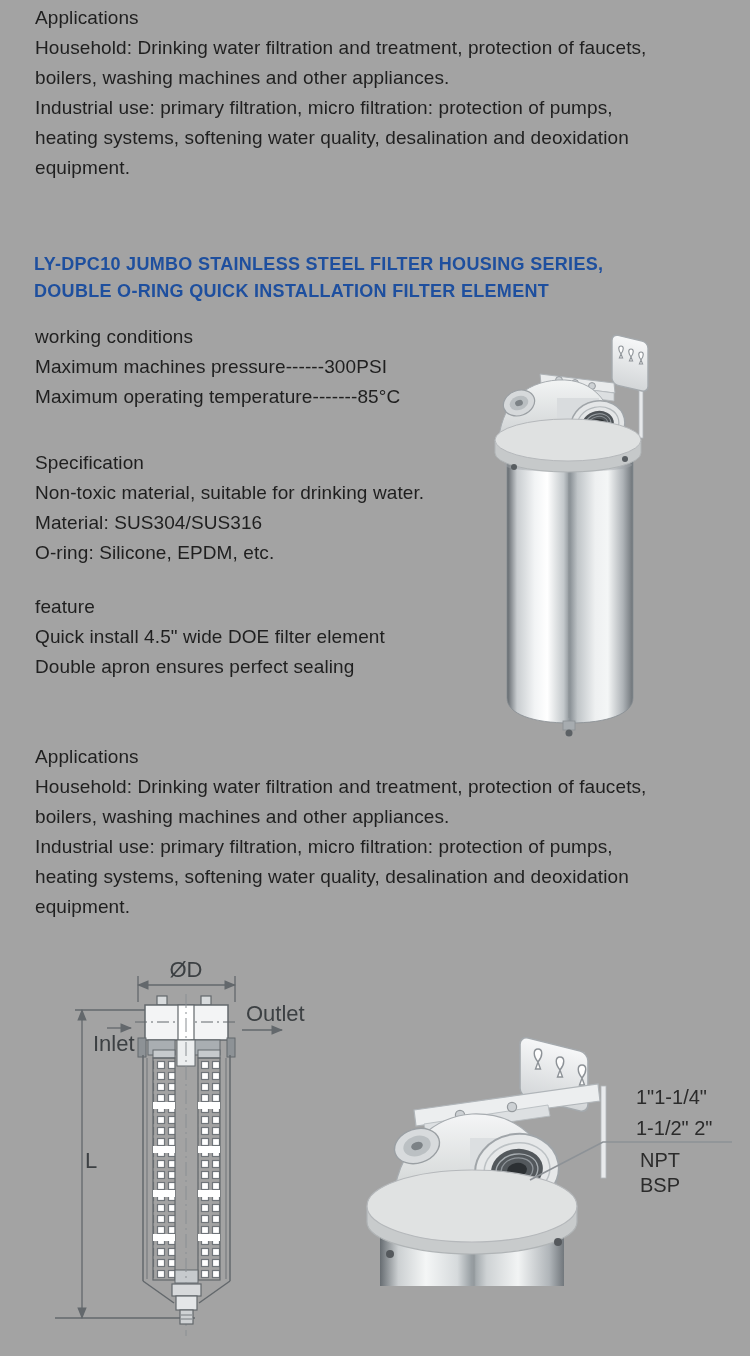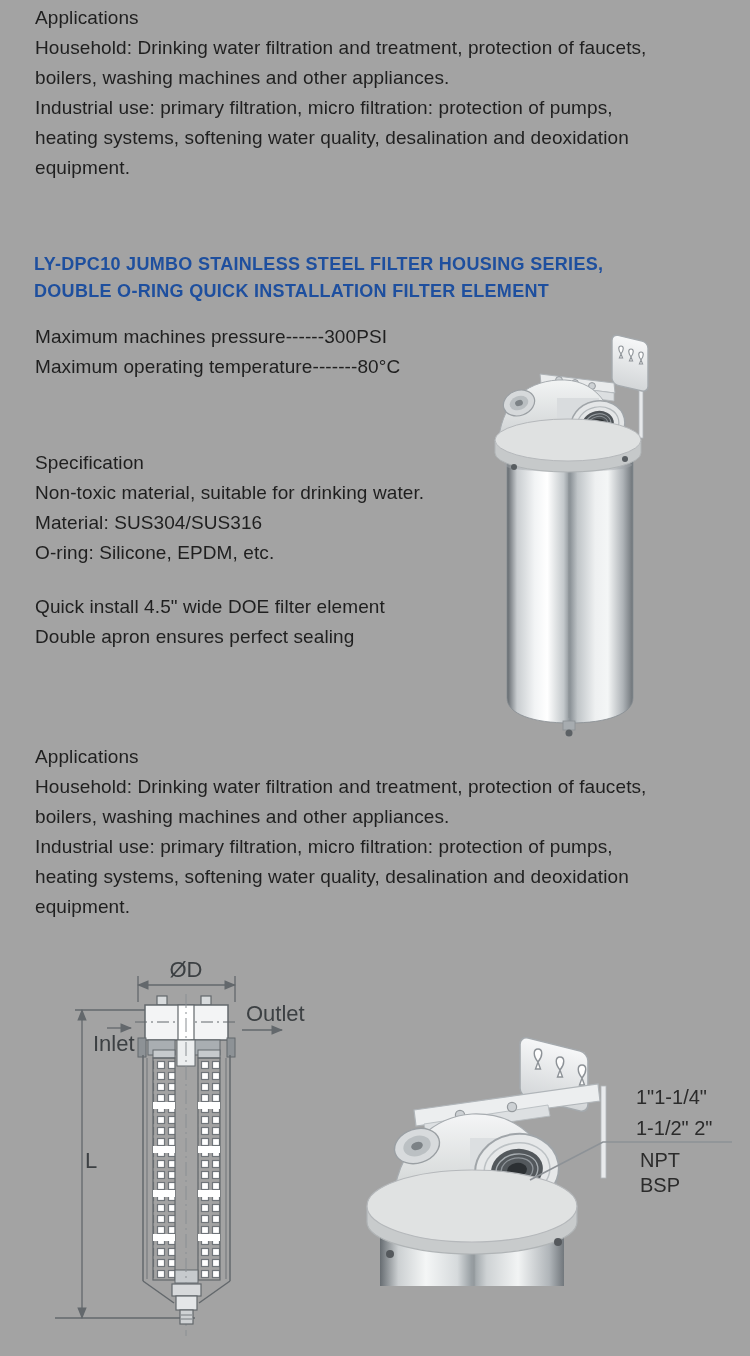--- a/index.html
+++ b/index.html
@@ -26,32 +26,34 @@
     <div class="tline">heating systems, softening water quality, desalination and deoxidation</div>
     <div class="tline">equipment.</div>
   </div>
 
   <div class="heading" style="top:251px;color:#1e4f9e">
     <div class="tline">LY-DPC10 JUMBO STAINLESS STEEL FILTER HOUSING SERIES,</div>
     <div class="tline">DOUBLE O-RING QUICK INSTALLATION FILTER ELEMENT</div>
   </div>
 
   <div class="tblock" style="top:322px">
+    <div class="tline">working conditions</div>
     <div class="tline">Maximum machines pressure------300PSI</div>
-    <div class="tline">Maximum operating temperature-------80°C</div>
+    <div class="tline">Maximum operating temperature-------85°C</div>
   </div>
 
   <div class="tblock" style="top:448px">
     <div class="tline">Specification</div>
     <div class="tline">Non-toxic material, suitable for drinking water.</div>
     <div class="tline">Material: SUS304/SUS316</div>
     <div class="tline">O-ring: Silicone, EPDM, etc.</div>
   </div>
 
   <div class="tblock" style="top:592px">
+    <div class="tline">feature</div>
     <div class="tline">Quick install 4.5" wide DOE filter element</div>
     <div class="tline">Double apron ensures perfect sealing</div>
   </div>
 
   <div class="tblock" style="top:742px">
     <div class="tline">Applications</div>
     <div class="tline">Household: Drinking water filtration and treatment, protection of faucets,</div>
     <div class="tline">boilers, washing machines and other appliances.</div>
     <div class="tline">Industrial use: primary filtration, micro filtration: protection of pumps,</div>
     <div class="tline">heating systems, softening water quality, desalination and deoxidation</div>

